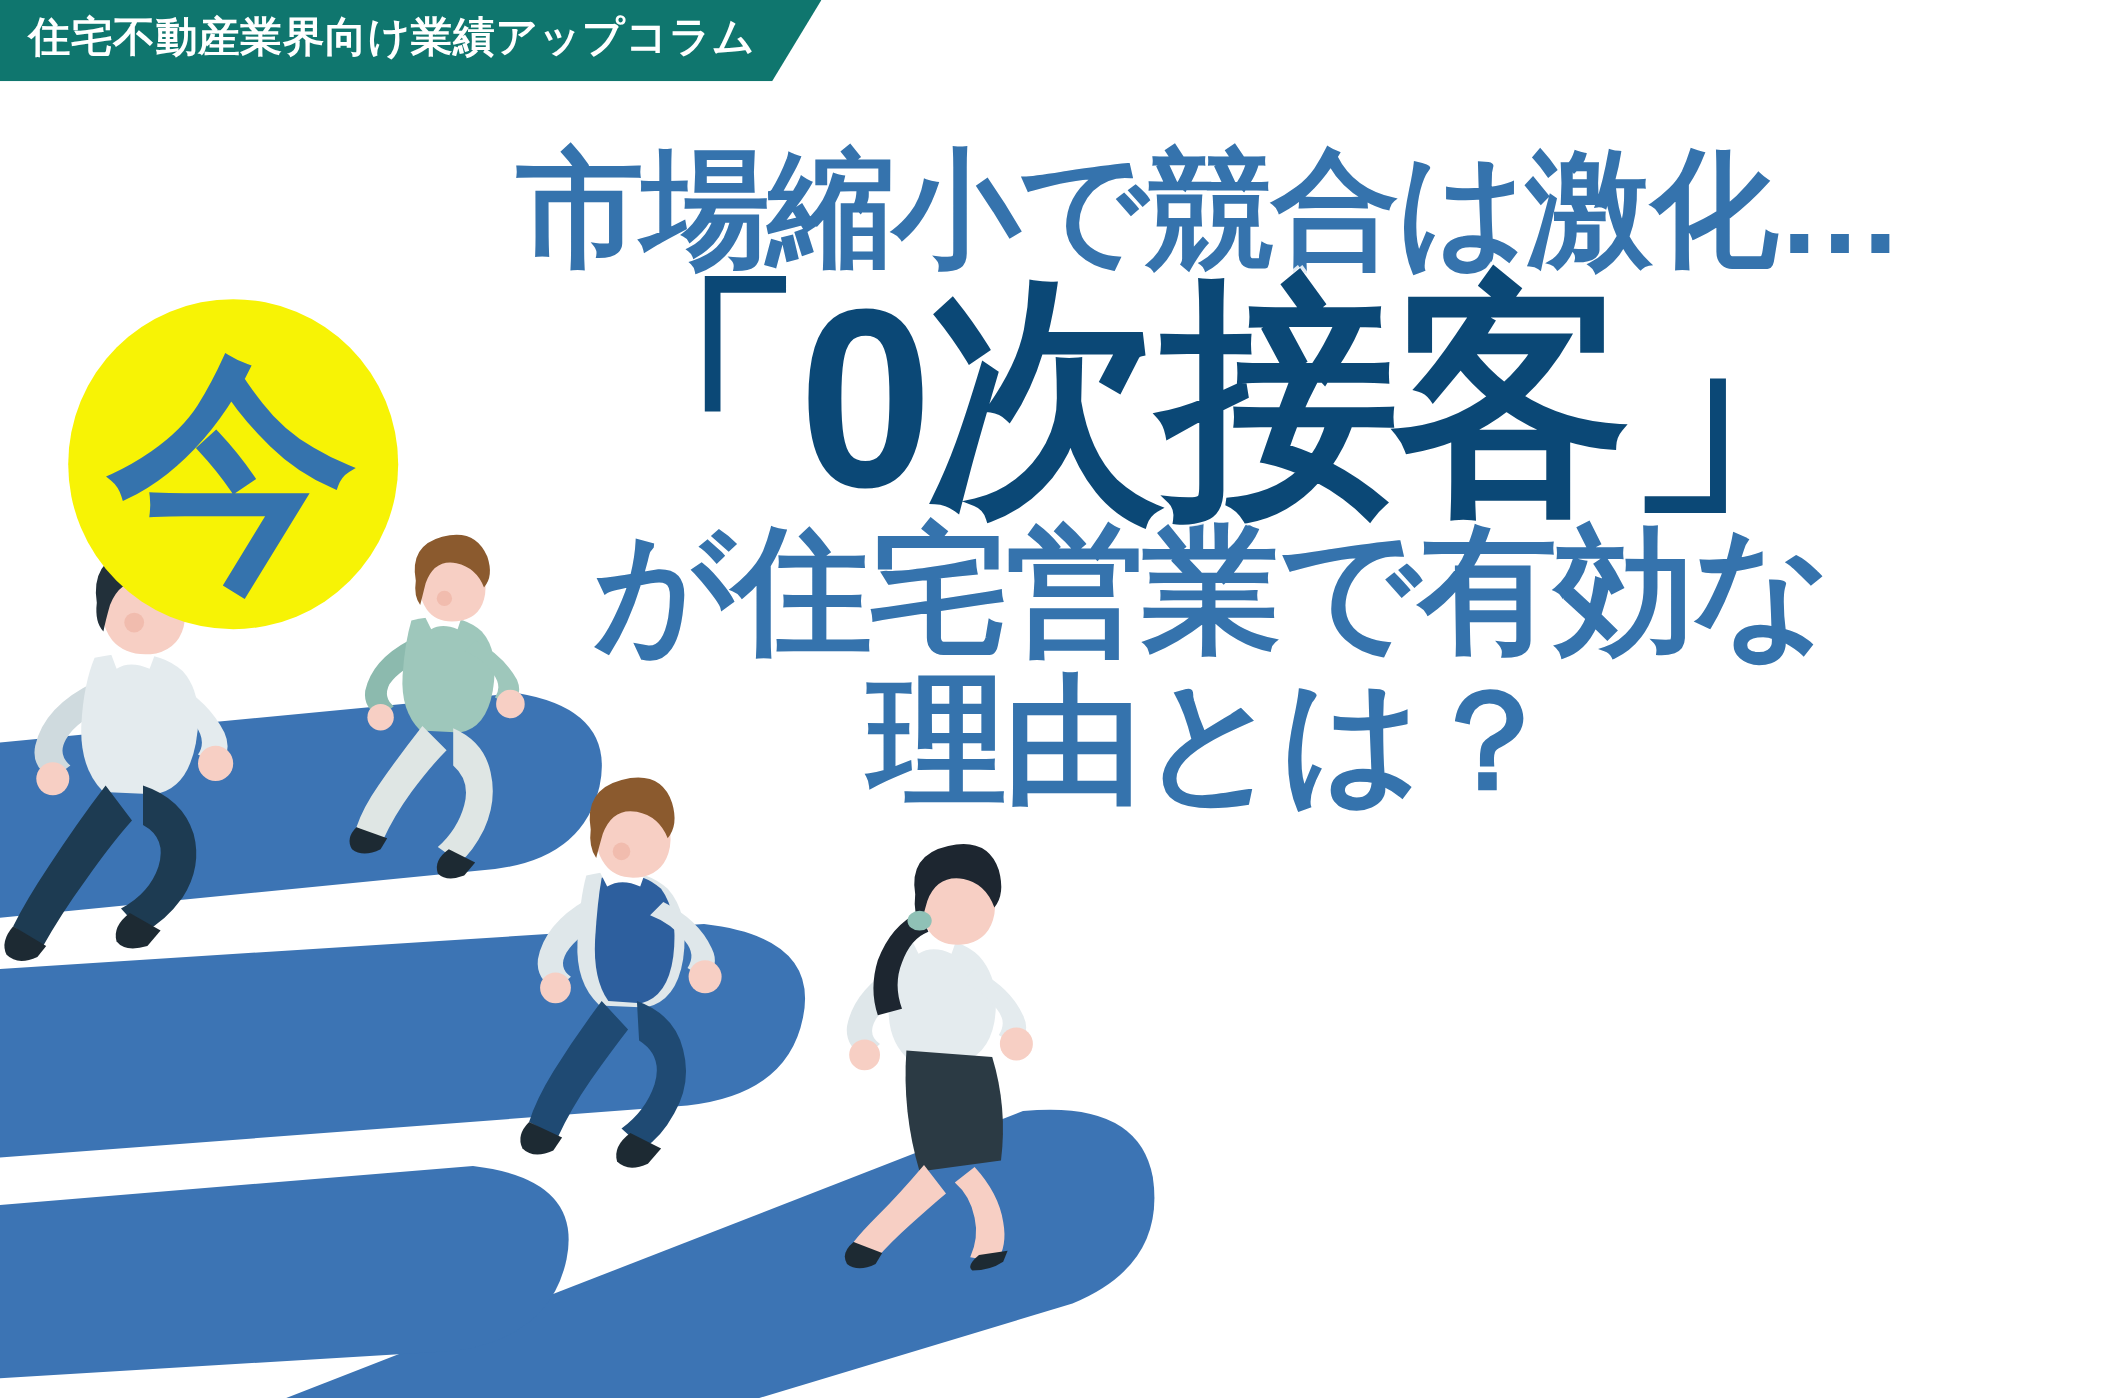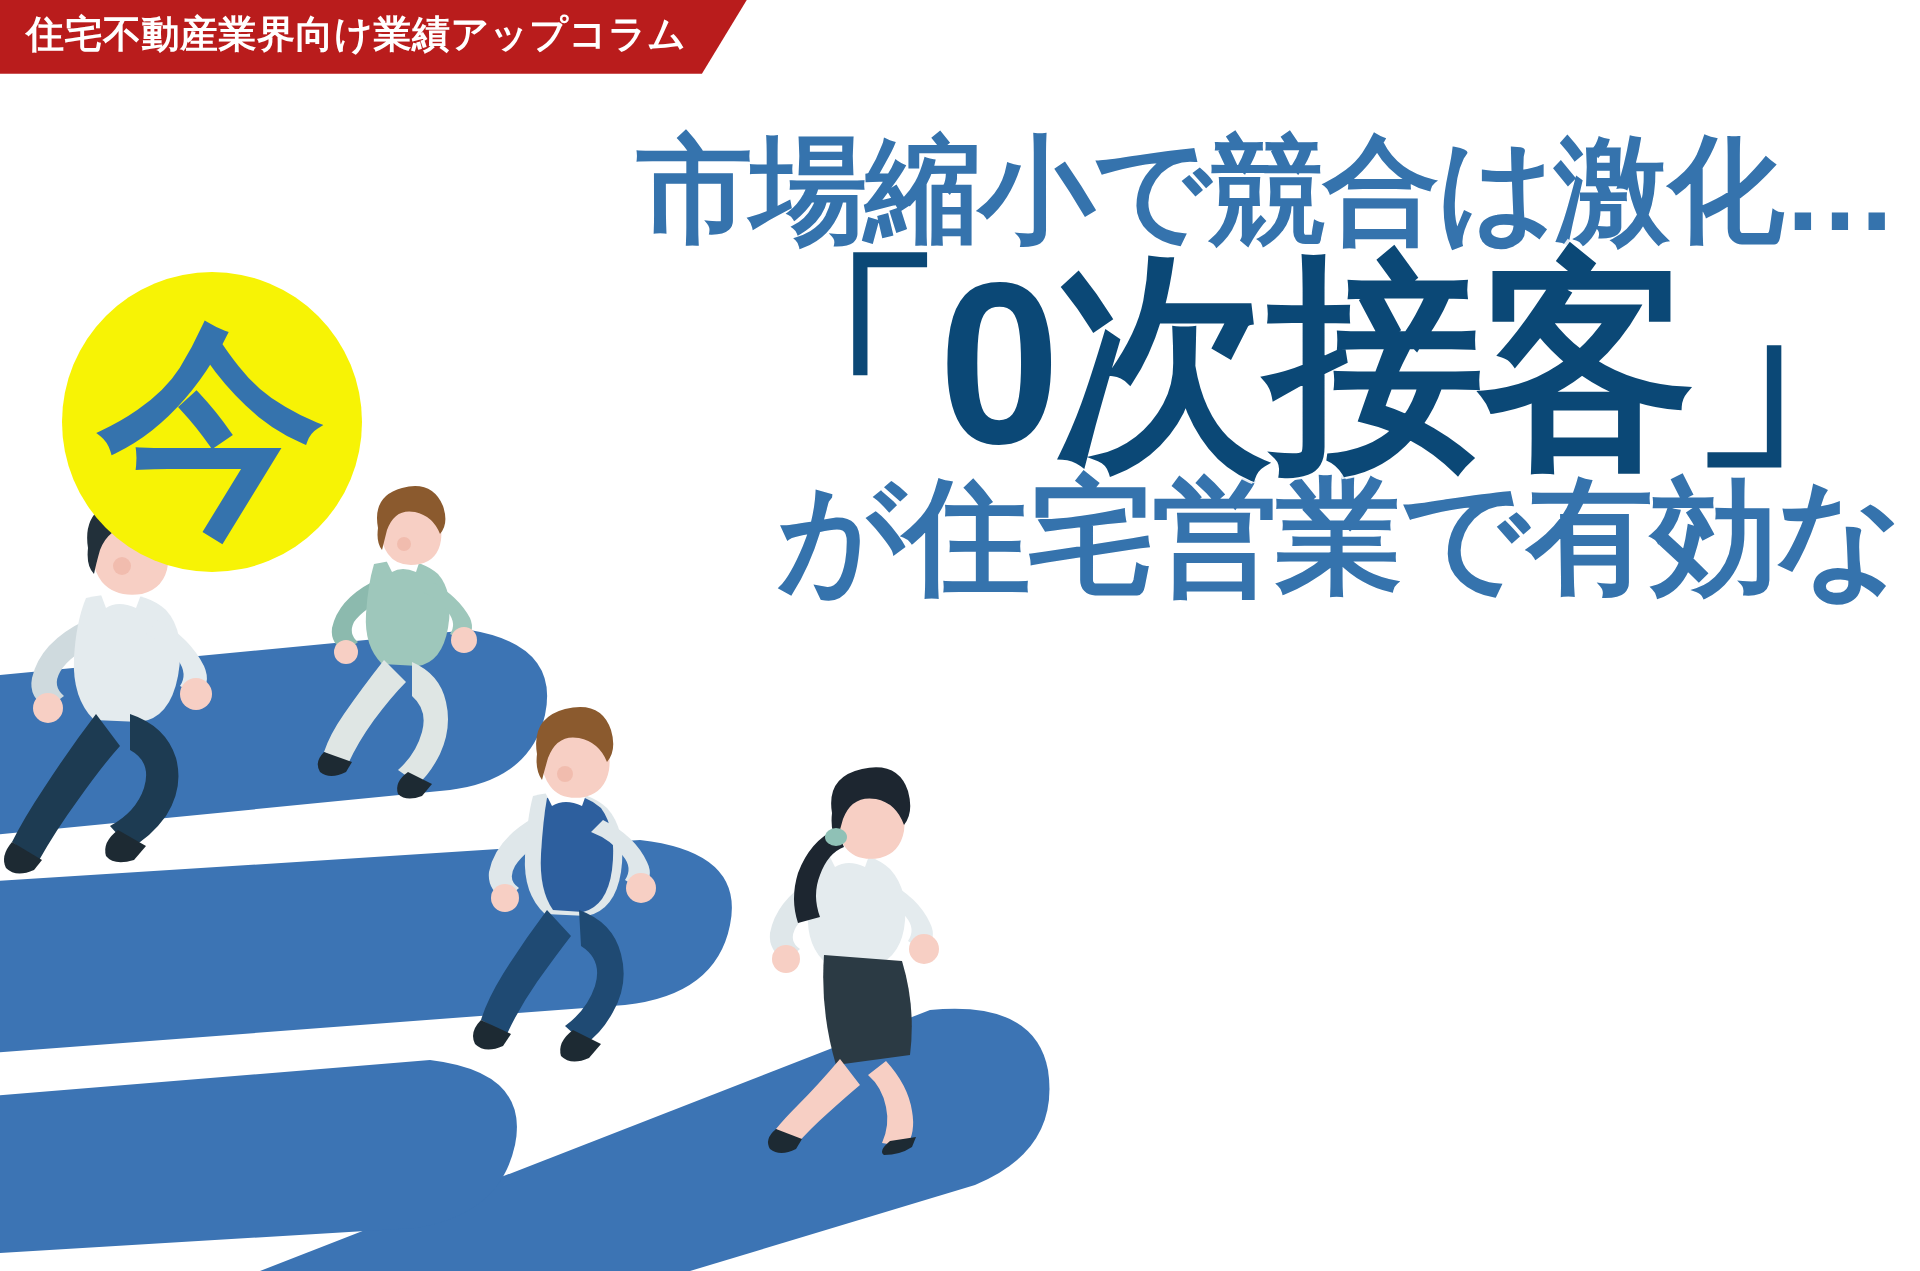--- a/index.html
+++ b/index.html
@@ -16,40 +16,40 @@
     background:#ffffff;overflow:hidden;
   }
 
   
   .lanes{position:absolute;left:0;top:0;width:1920px;height:1271px;z-index:1;}
 
   
   .ribbon{
     position:absolute;left:0;top:0;
     z-index:40;
-    background:#b91c1c;
+    background:#0f766e;
     color:#ffffff;
     padding:14px 34px 18px 26px;
     font-size:38px;
     font-weight:700;
     letter-spacing:0.5px;
     line-height:1.1;
     clip-path:polygon(0 0, 100% 0, 94% 100%, 0 100%);
     padding-right:60px;
     white-space:nowrap;
   }
 
   
   .title-wrap{
     position:absolute;
     right:18px;
     top:132px;
     width:1600px;
     z-index:30;
-    text-align:right;
+    text-align:center;
     pointer-events:none;
   }
   .line{
     margin:0;
     white-space:nowrap;
     line-height:1.0;
     font-weight:700;
     text-shadow:2px 2px 0 rgba(255,255,255,.85), -2px 2px 0 rgba(255,255,255,.85),
                 2px -2px 0 rgba(255,255,255,.85), -2px -2px 0 rgba(255,255,255,.85);
   }
@@ -136,20 +136,21 @@
   <div class="bubble">
     <div class="bubble-tail"></div>
     <div class="bubble-circle"></div>
     <div class="bubble-char">今</div>
   </div>
 
   <div class="title-wrap">
     <p class="line line-1">市場縮小で競合は激化…</p>
     <p class="line line-2">「0次接客」</p>
     <p class="line line-3">が住宅営業で有効な</p>
+    <p class="line line-4">理由とは？</p>
   </div>
 
   <div class="runner" style="left:-10px;top:470px;">
     <svg width="300" height="420" viewBox="0 0 300 420">
 
       <path d="M96 150 Q50 172 42 208 Q38 228 58 238 L74 226 Q62 216 70 202 Q80 184 112 172 Z" fill="#cfdade"></path>
       <circle cx="58" cy="238" r="15" fill="#f7cfc4"></circle>
 
       <path d="M96 128 Q150 116 176 140 Q196 162 188 206 Q180 248 150 252 L104 250 Q82 228 84 188 Q86 152 96 128 Z" fill="#e4ebee"></path>
 

